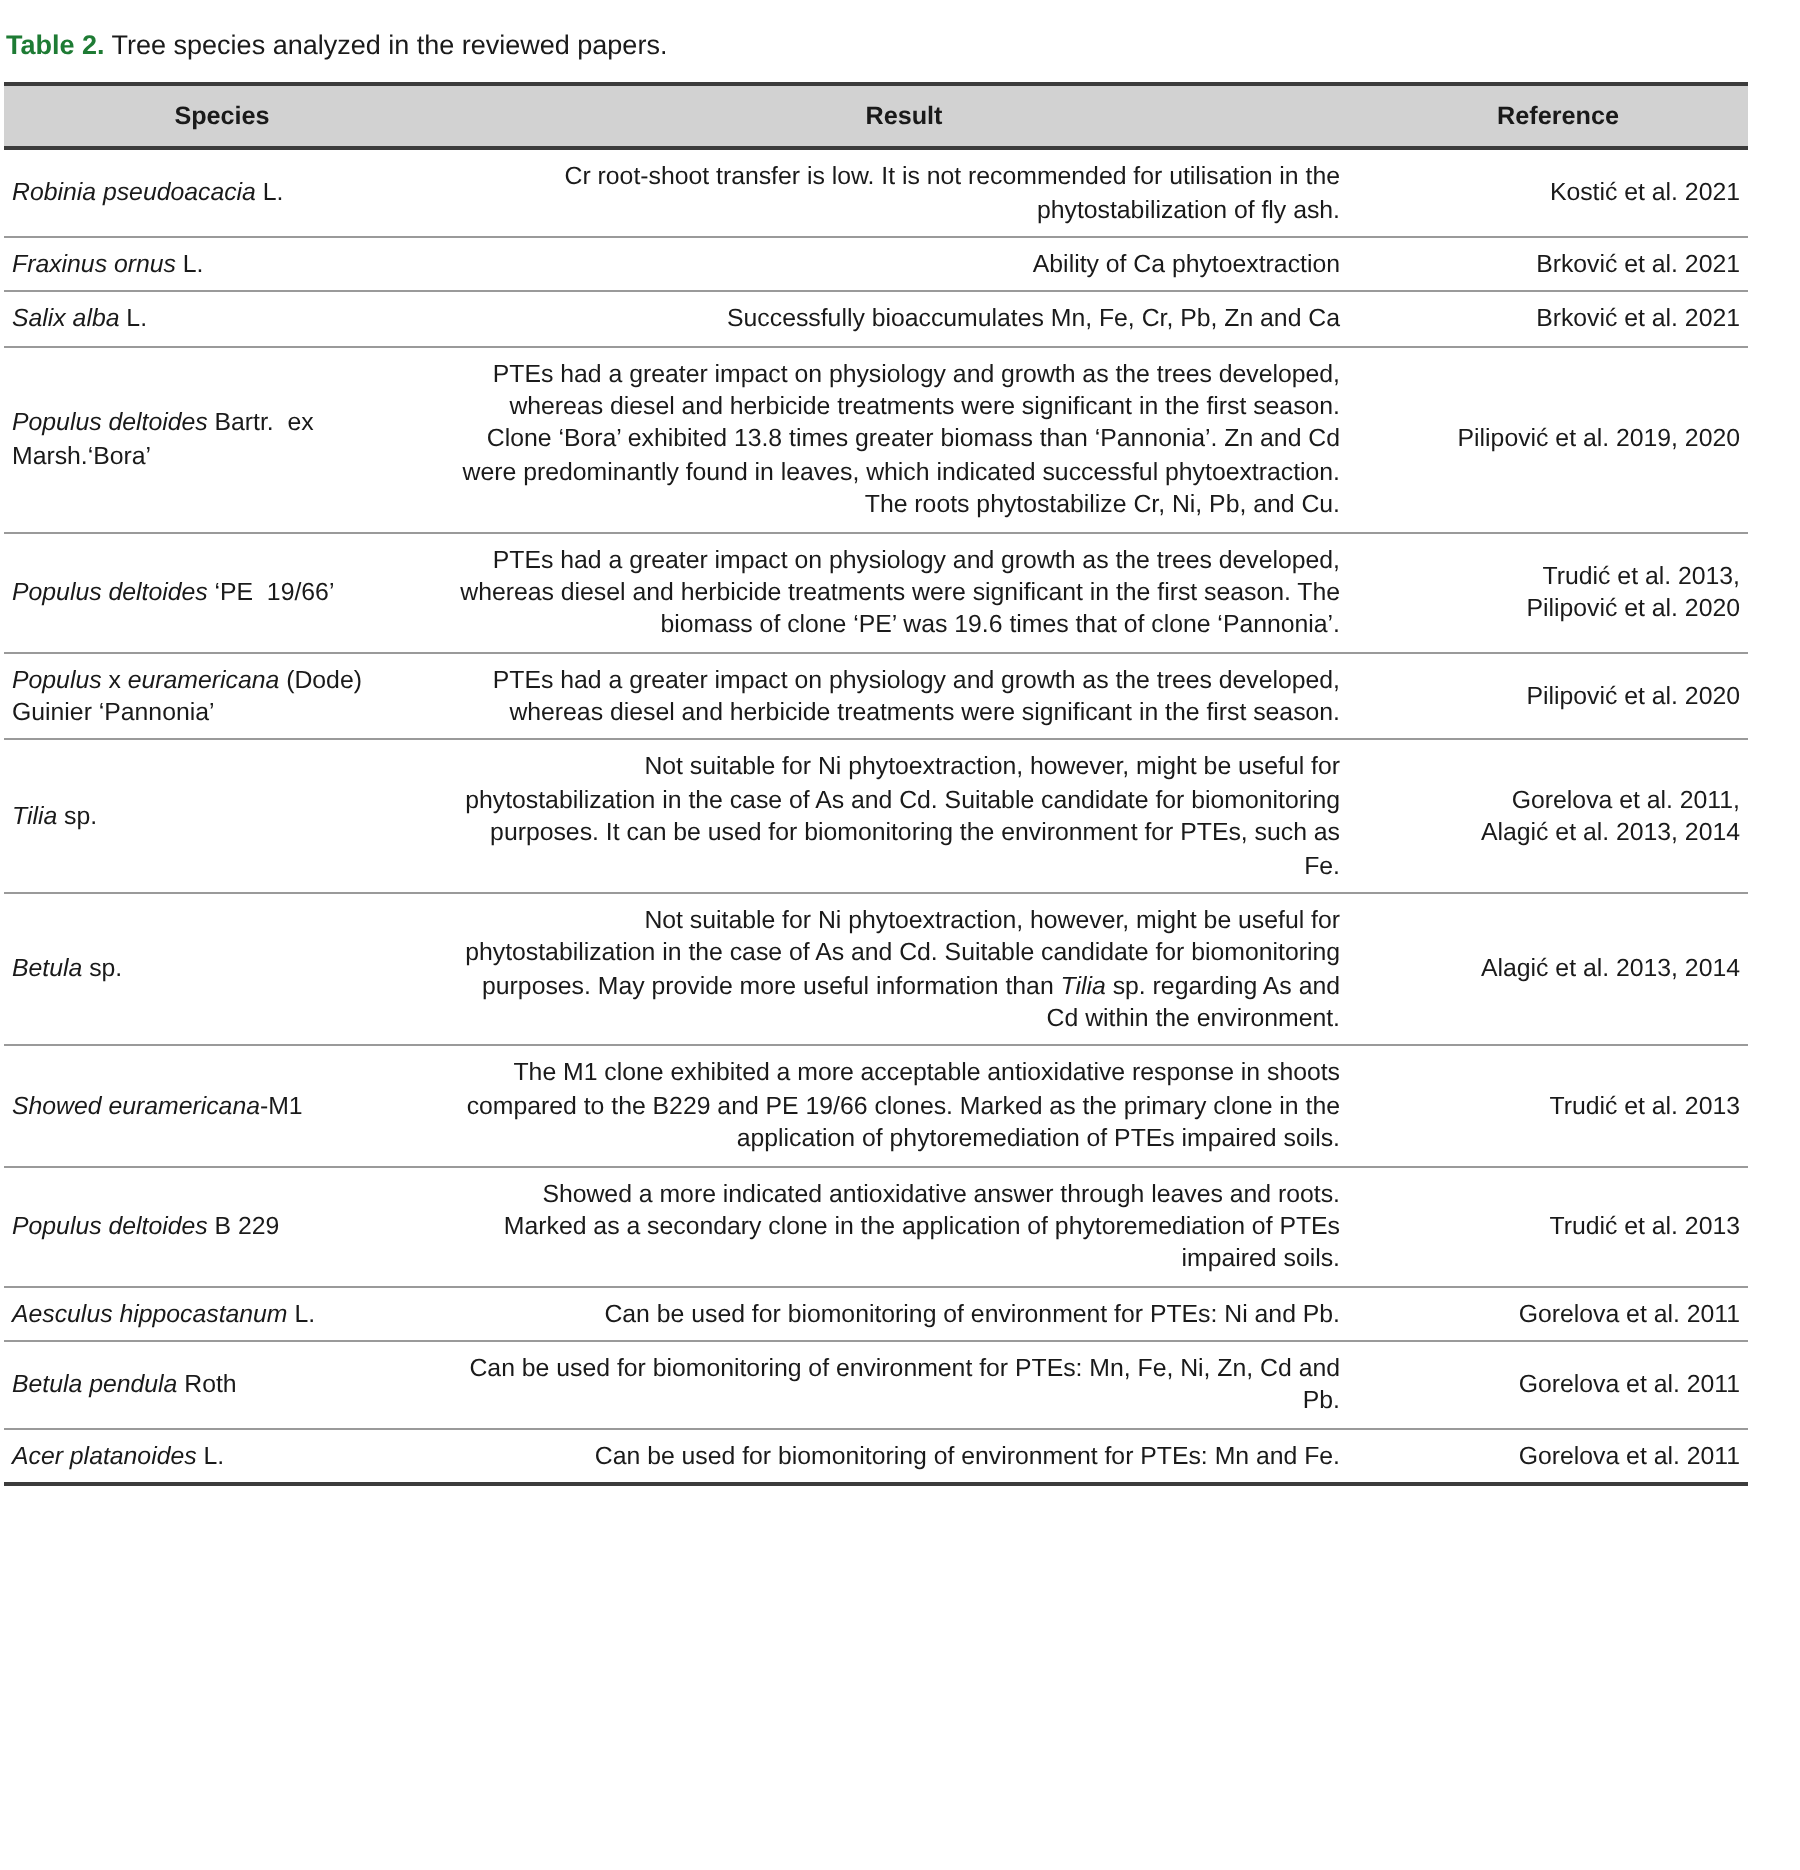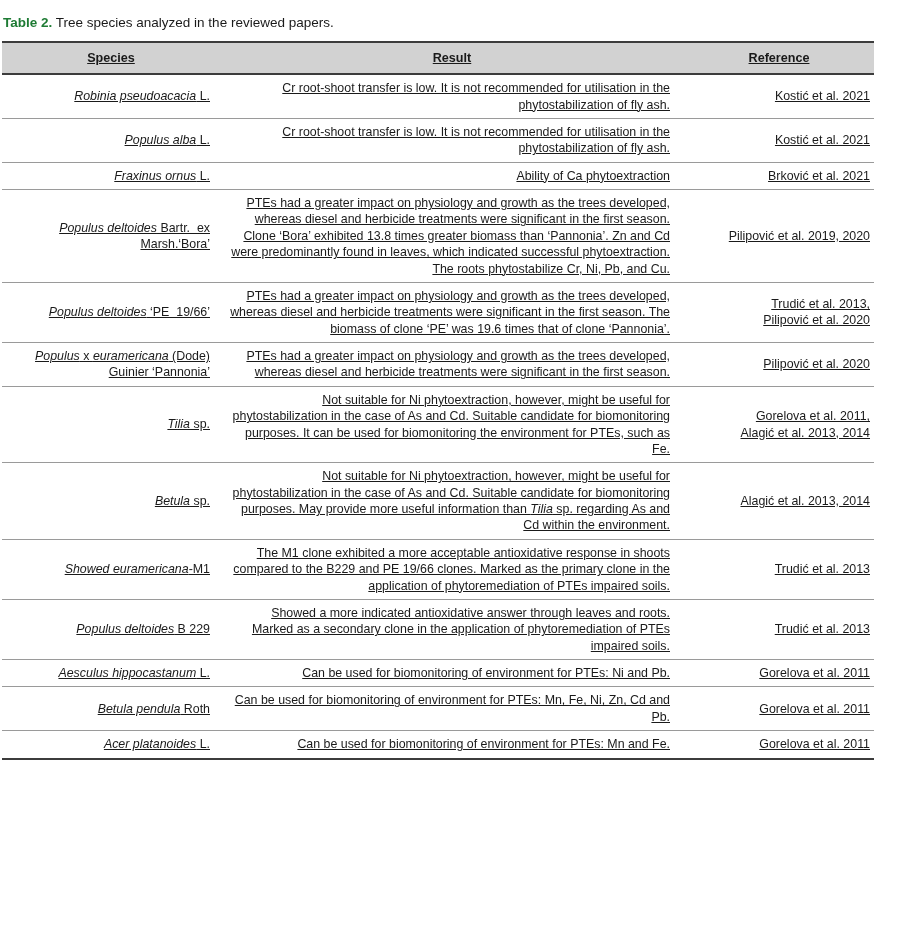--- a/index.html
+++ b/index.html
@@ -20,40 +20,39 @@
   .caption{font-size:13.5px;margin:2px 0 9px 1px;line-height:1.3;}
   .caption .cap-label{color:var(--title-green);font-weight:bold;}
   table.species-table{
     width:872px;
     border-collapse:collapse;
     table-layout:fixed;
     font-size:12.4px;
     line-height:1.32;
     border-top:2px solid var(--rule-dark);
     border-bottom:2px solid var(--rule-dark);
-    text-decoration:underline;
   }
   col.c-species{width:218px;}
   col.c-result{width:464px;}
   col.c-reference{width:190px;}
   thead th{
     background:var(--header-bg);
     font-weight:bold;
     font-size:12.6px;
     padding:7px 6px;
     text-align:center;
     border-bottom:2px solid var(--rule-dark);
   }
   tbody td{
     border-bottom:1px solid var(--rule-light);
     padding:5px 8px;
     vertical-align:middle;
   }
   tbody tr:last-child td{border-bottom:none;}
-  td.species{text-align:right;padding-left:4px;padding-right:10px;}
+  td.species{text-align:left;padding-left:4px;padding-right:10px;}
   td.result{text-align:right;padding-right:14px;}
   td.reference{text-align:right;padding-left:4px;padding-right:4px;}
 </style>
 </head>
 <body>
 
 <div class="wrap">
 
   <p class="caption"><span class="cap-label">Table 2.</span><span> Tree species analyzed in the reviewed papers.</span></p>
 
@@ -70,27 +69,27 @@
         <th>Reference</th>
       </tr>
     </thead>
     <tbody>
       <tr>
         <td class="species"><i>Robinia pseudoacacia</i> L.</td>
         <td class="result">Cr root-shoot transfer is low. It is not recommended for utilisation in the phytostabilization of fly ash.</td>
         <td class="reference">Kostić et al. 2021</td>
       </tr>
       <tr>
-        <td class="species"><i>Populus alba</i> L.</td>
-        <td class="result">Cr root-shoot transfer is low. It is not recommended for utilisation in the phytostabilization of fly ash.</td>
-        <td class="reference">Kostić et al. 2021</td>
+        <td class="species"><i>Fraxinus ornus</i> L.</td>
+        <td class="result">Ability of Ca phytoextraction</td>
+        <td class="reference">Brković et al. 2021</td>
       </tr>
       <tr>
-        <td class="species"><i>Fraxinus ornus</i> L.</td>
-        <td class="result">Ability of Ca phytoextraction</td>
+        <td class="species"><i>Salix alba</i> L.</td>
+        <td class="result">Successfully bioaccumulates Mn, Fe, Cr, Pb, Zn and Ca</td>
         <td class="reference">Brković et al. 2021</td>
       </tr>
       <tr>
         <td class="species"><i>Populus deltoides</i> Bartr.&nbsp; ex Marsh.‘Bora’</td>
         <td class="result">PTEs had a greater impact on physiology and growth as the trees developed, whereas diesel and herbicide treatments were significant in the first season. Clone ‘Bora’ exhibited 13.8 times greater biomass than ‘Pannonia’. Zn and Cd were predominantly found in leaves, which indicated successful phytoextraction. The roots phytostabilize Cr, Ni, Pb, and Cu.</td>
         <td class="reference">Pilipović et al. 2019, 2020</td>
       </tr>
       <tr>
         <td class="species"><i>Populus deltoides</i> ‘PE&nbsp; 19/66’</td>
         <td class="result">PTEs had a greater impact on physiology and growth as the trees developed, whereas diesel and herbicide treatments were significant in the first season. The biomass of clone ‘PE’ was 19.6 times that of clone ‘Pannonia’.</td>

